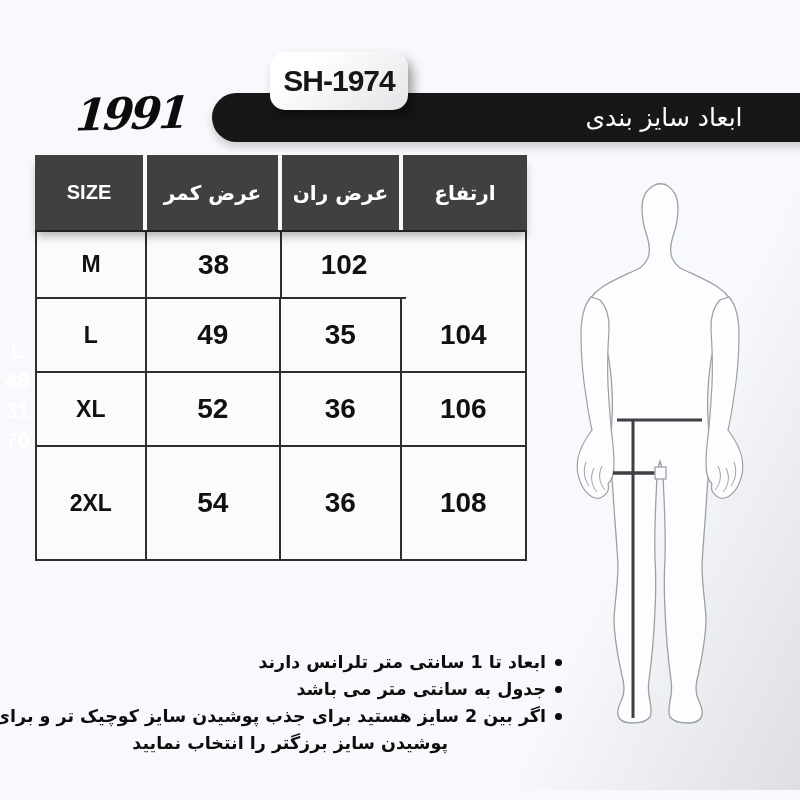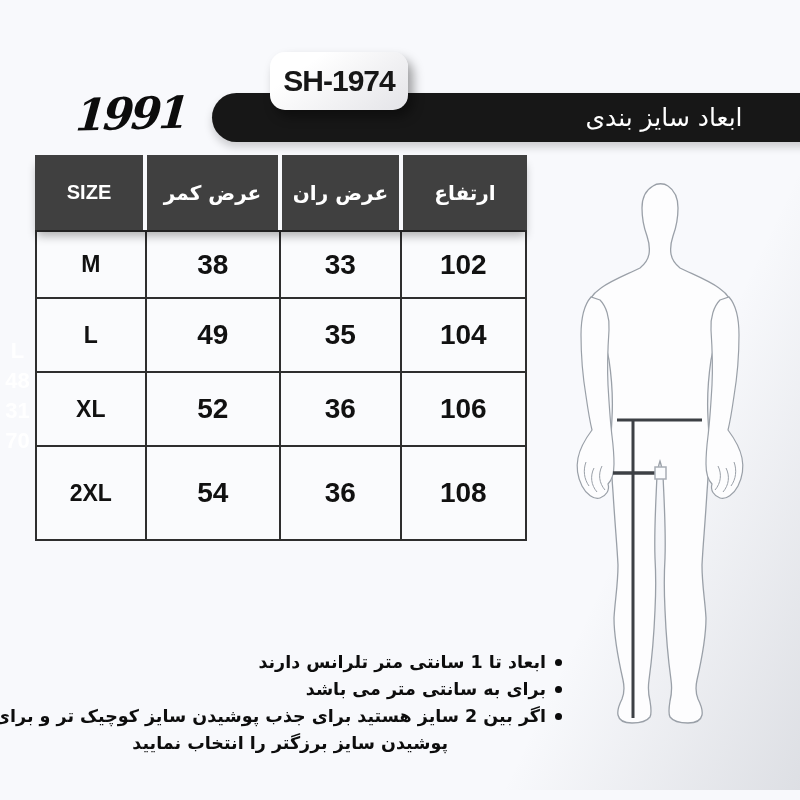--- a/index.html
+++ b/index.html
@@ -78,21 +78,21 @@
     box-sizing:border-box;display:flex;align-items:center;justify-content:center;
     border-right:2px solid #2e2e2e;border-bottom:2px solid #2e2e2e;
     font-family:"Liberation Sans",sans-serif;font-weight:700;background:#fafbfd;
   }
   .td:last-child{border-right:none;}
   .trow:last-child .td{border-bottom:none;}
   .td-size{width:110px;font-size:23px;}
   .td-waist{width:135px;font-size:28px;}
   .td-thigh{width:121px;font-size:28px;}
   .td-height{width:124px;font-size:28px;}
-  .h-m .td{height:67px;} .h-l .td{height:74px;} .h-xl .td{height:74px;} .h-2xl .td{height:92px;}
+  .h-m .td{height:67px;} .h-l .td{height:74px;} .h-xl .td{height:74px;} .h-2xl .td{height:112px;}
 
   
   .watermark{
     position:absolute;left:1px;top:336px;width:33px;text-align:center;
     font-family:"Liberation Sans",sans-serif;font-weight:700;font-size:22px;
     line-height:30px;color:#ffffff;z-index:1;
   }
 
   
   .figure{position:absolute;left:556px;top:180px;width:208px;height:560px;z-index:1;}
@@ -133,21 +133,20 @@
     <div class="thead">
       <div class="th th-size sep">SIZE</div>
       <div class="th th-waist sep">عرض کمر</div>
       <div class="th th-thigh sep">عرض ران</div>
       <div class="th th-height">ارتفاع</div>
     </div>
     <div class="tbody">
       <div class="trow h-m">
         <div class="td td-size">M</div>
         <div class="td td-waist">38</div>
-        <div class="td td-thigh">33</div>
         <div class="td td-height">102</div>
       </div>
       <div class="trow h-l">
         <div class="td td-size">L</div>
         <div class="td td-waist">49</div>
         <div class="td td-thigh">35</div>
         <div class="td td-height">104</div>
       </div>
       <div class="trow h-xl">
         <div class="td td-size">XL</div>
@@ -221,21 +220,21 @@
     <rect x="99" y="287" width="11" height="12" fill="#fbfcfe" stroke="#a8adb5" stroke-width="1.5"></rect>
   </svg>
 
   <ul class="notes">
     <li class="note-item">
       <span class="note-bullet"></span>
       <div class="note-line">ابعاد تا 1 سانتی متر تلرانس دارند</div>
     </li>
     <li class="note-item">
       <span class="note-bullet"></span>
-      <div class="note-line">برای به سانتی متر می باشد</div>
+      <div class="note-line">جدول به سانتی متر می باشد</div>
     </li>
     <li class="note-item">
       <span class="note-bullet"></span>
       <div class="note-line">اگر بین 2 سایز هستید برای جذب پوشیدن سایز کوچیک تر و برای آزاد</div>
       <div class="note-line indent">پوشیدن سایز برزگتر را انتخاب نمایید</div>
     </li>
   </ul>
 
 </div>
 

